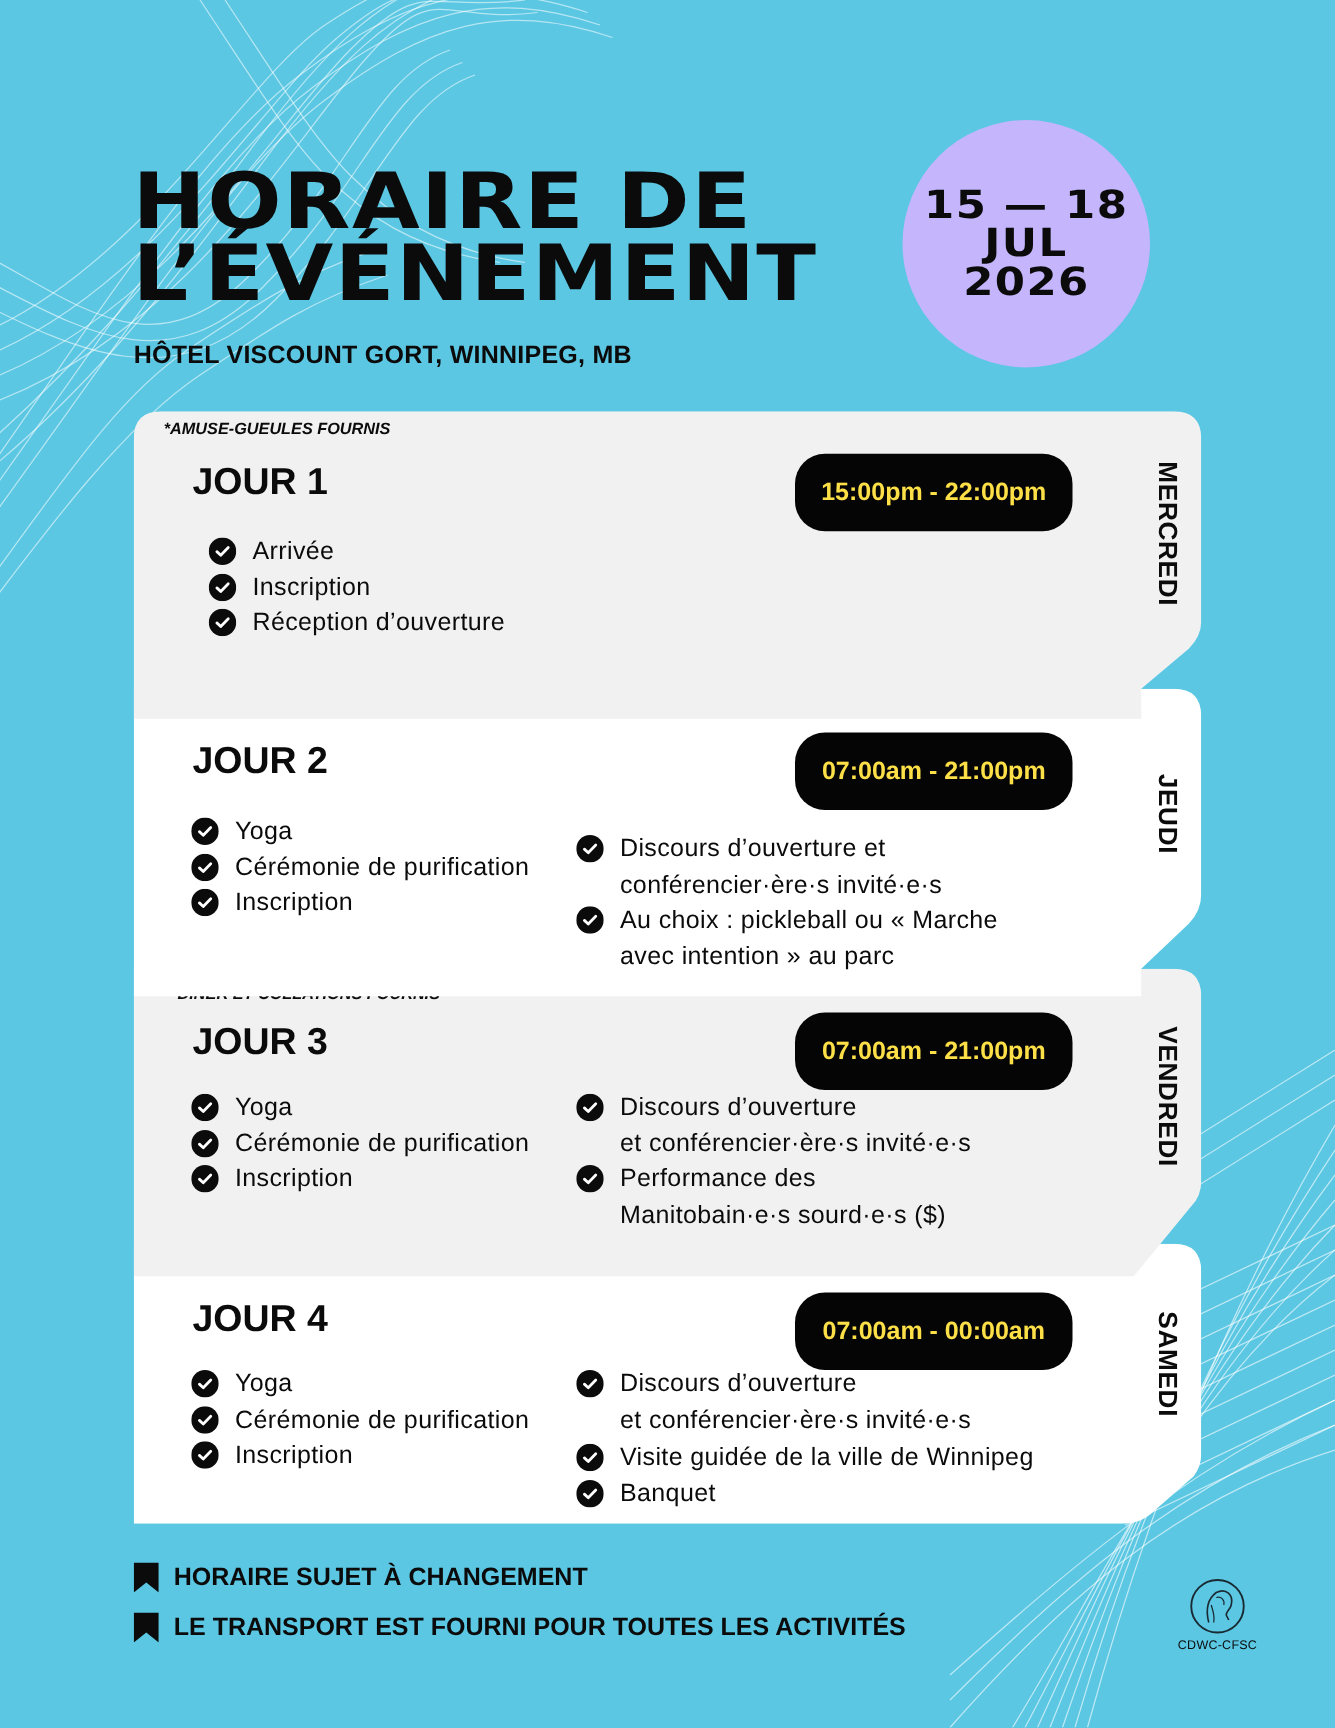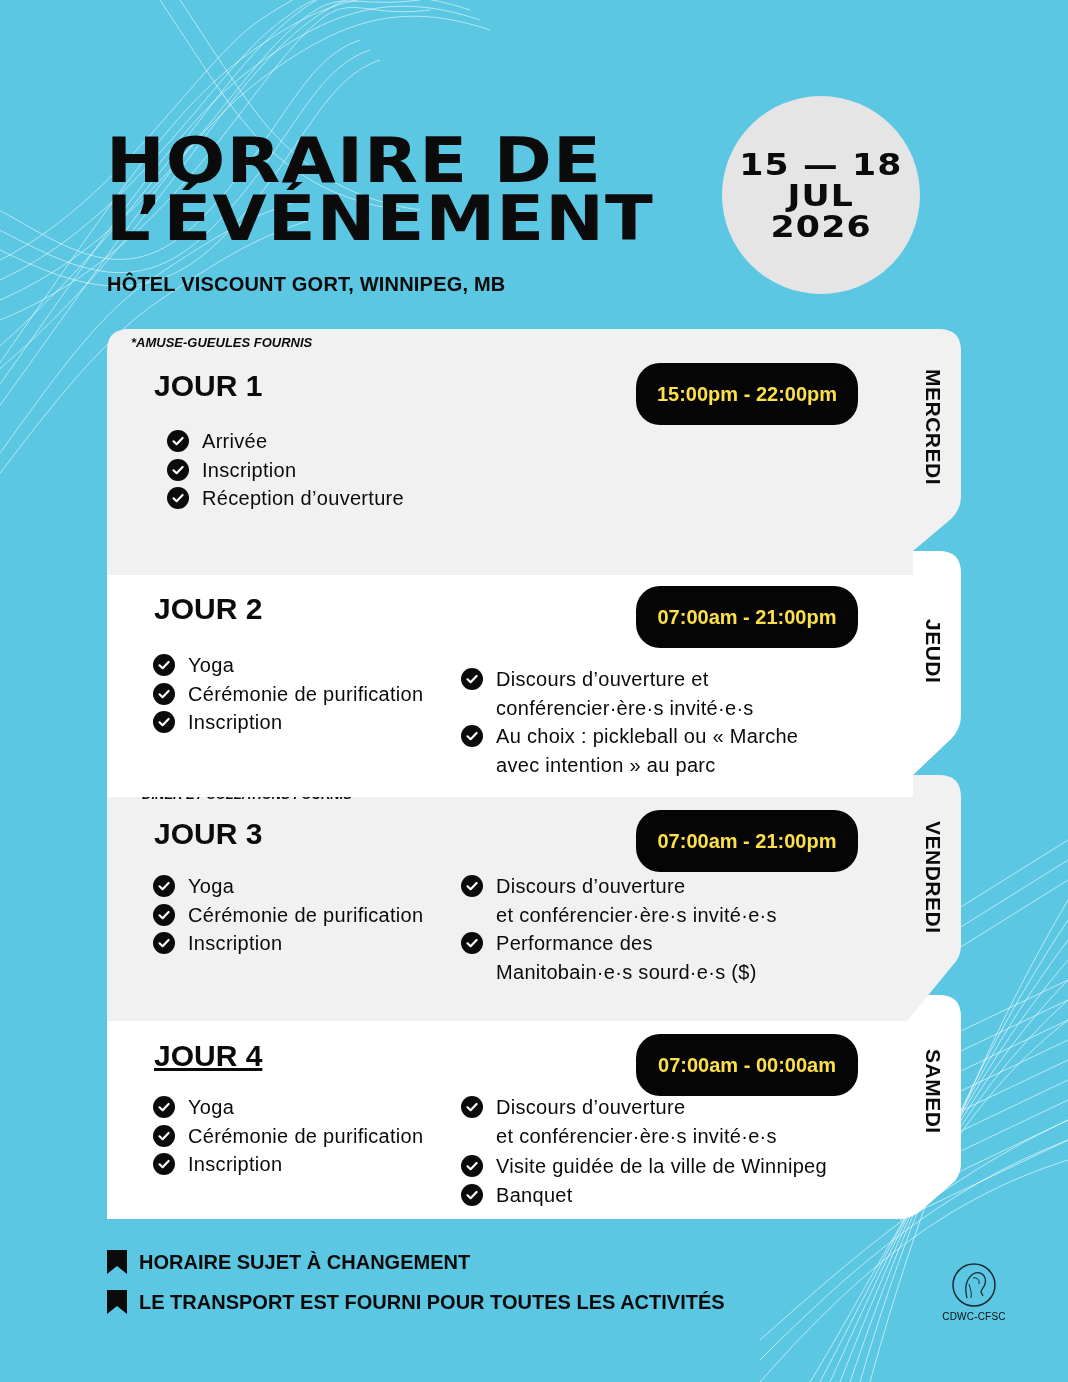--- a/index.html
+++ b/index.html
@@ -20,21 +20,21 @@
     transform: scaleX(1.13); transform-origin: left top;
   }
   .title div { white-space: nowrap; }
   .venue {
     position: absolute; left: 107px; top: 273px;
     font-weight: 700; font-size: 20px; letter-spacing: 0.2px;
   }
   .date-circle {
     position: absolute; left: 722px; top: 96px;
     width: 198px; height: 198px; border-radius: 50%;
-    background: #e5e5e5;
+    background: #c4b5fd;
     display: flex; flex-direction: column; align-items: center; justify-content: center;
     font-family: "DejaVu Sans", sans-serif; font-weight: 900;
     font-size: 31px; line-height: 31px; letter-spacing: 1px;
   }
   .date-circle div { transform: scaleX(1.12); }
 
   .schedule { position: absolute; left: 107px; top: 329px; width: 856px; }
   .card {
     position: absolute; left: 0; width: 854px;
     border-top-right-radius: 22px;
@@ -138,21 +138,21 @@
 </div>
 
 <div class="schedule">
 
   <div class="card" style="top:666px; height:224px;">
     <svg class="shape" width="854" height="224" viewBox="0 0 854 224">
       <path d="M0 0 H832 Q854 0 854 22 V168 Q854 178 848 186 L 816 214 Q 806 224 790 224 H0 Z" fill="#ffffff"></path>
     </svg>
     <div class="inner">
       <div class="note" style="left:32px; top:6px;">*COLLATIONS FOURNIES</div>
-      <div class="day-title" style="top:44px;text-decoration:underline;">JOUR 4</div>
+      <div class="day-title" style="top:44px;">JOUR 4</div>
       <div class="time-pill" style="top:39px;">07:00am - 00:00am</div>
       <div class="weekday" style="top:54px;">SAMEDI</div>
       <ul class="list" style="left:46px; top:98px;">
         <li>
             <svg class="check" viewBox="0 0 22 22">
               <circle cx="11" cy="11" r="11" fill="#0b0b0b"></circle>
               <path d="M6.5 11.3 L9.6 14.2 L15.6 8" stroke="#fff" stroke-width="2.2" fill="none" stroke-linecap="round" stroke-linejoin="round"></path>
             </svg>
             <span>Yoga</span>
           </li>

